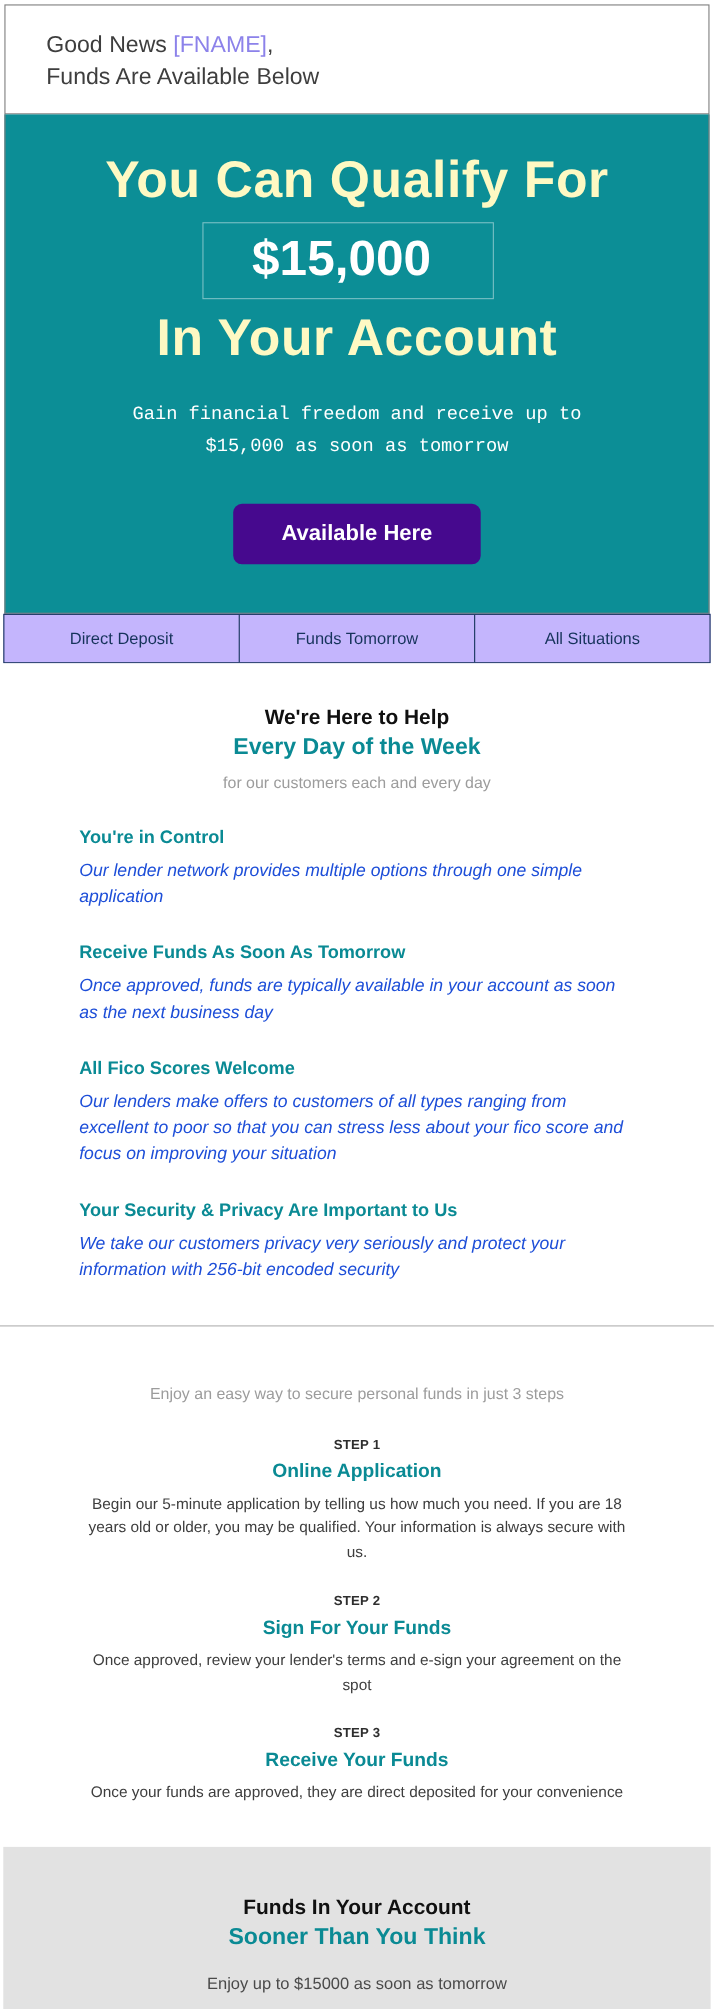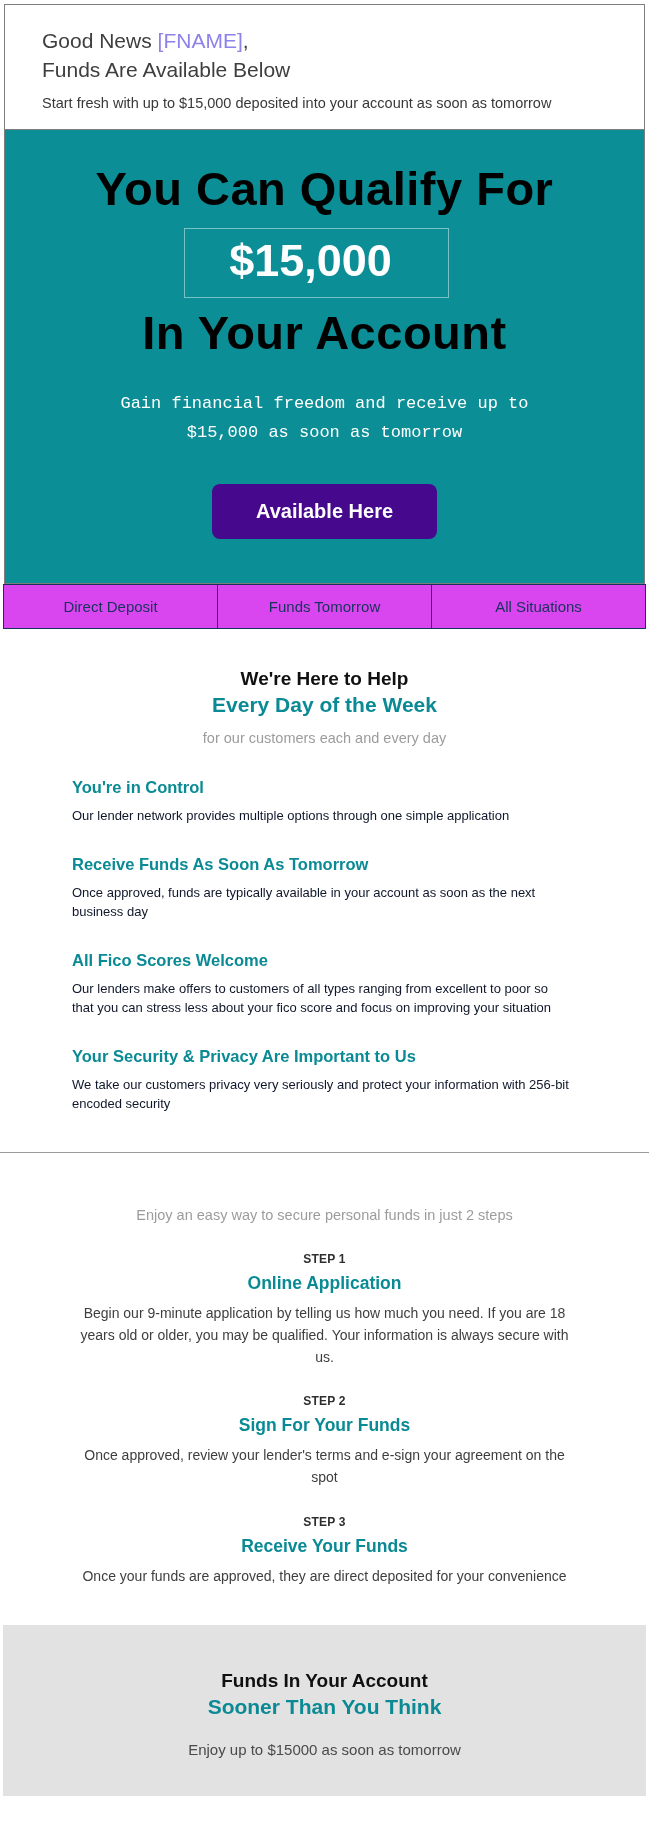--- a/index.html
+++ b/index.html
@@ -34,21 +34,21 @@
   .hero {
     margin: 0 4px;
     background: #0c8e96;
     border-left: 1px solid #7e7e7e;
     border-right: 1px solid #7e7e7e;
     border-bottom: 1px solid #7e7e7e;
     text-align: center;
     padding: 32px 10px 0 10px;
   }
   .hero-title {
-    color: #000000;
+    color: #fef9c3;
     font-size: 47px;
     font-weight: bold;
     line-height: 1.15;
     letter-spacing: 0.5px;
   }
   .amount-box {
     display: inline-block;
     border: 1px solid rgba(255,255,255,0.45);
     padding: 6px 56px 10px 44px;
     margin: 12px 16px 8px 0;
@@ -75,21 +75,21 @@
     margin: 36px 0 44px 0;
     text-decoration: none;
     cursor: pointer;
     font-weight: bold;
   }
 
   
   .tab-bar {
     margin: 0 3px;
     display: flex;
-    background: #d946ef;
+    background: #c4b5fd;
     border: 1px solid #16335b;
   }
   .tab {
     flex: 1;
     text-align: center;
     padding: 13px 0;
     color: #16335b;
     font-size: 15px;
     border-right: 1px solid #16335b;
   }
@@ -119,25 +119,26 @@
     margin-top: 9px;
   }
   .feature { padding: 0 72px 0 72px; margin-top: 29px; }
   .feature h3 {
     color: #0a8a94;
     font-size: 16.5px;
     font-weight: bold;
     margin: 0 0 9px 0;
   }
   .feature p {
-    color: #0f172a;
-    font-size: 13px;
+    color: #1d4ed8;
+    font-size: 16px;
     line-height: 1.5;
     margin: 0;
     max-width: 500px;
+    font-style: italic;
   }
 
   
   .divider {
     border: none;
     border-top: 1px solid #9a9a9a;
     margin: 38px 0 0 0;
   }
 
   
@@ -175,21 +176,20 @@
 </head>
 <body>
 
 <div class="email">
 
   <div class="header-card">
     <div class="greeting">
       <span>Good News </span><span class="fname">[FNAME]</span><span>,</span>
     </div>
     <div class="greeting">Funds Are Available Below</div>
-    <div class="header-tagline">Start fresh with up to $15,000 deposited into your account as soon as tomorrow</div>
   </div>
 
   <div class="hero">
     <div class="hero-title">You Can Qualify For</div>
     <div class="amount-box">
       <span class="amount">$15,000</span>
     </div>
     <div class="hero-title">In Your Account</div>
     <div class="hero-sub">
       <div>Gain financial freedom and receive up to</div>
@@ -227,26 +227,26 @@
     </div>
     <div class="feature">
       <h3>Your Security &amp; Privacy Are Important to Us</h3>
       <p>We take our customers privacy very seriously and protect your information with 256-bit encoded security</p>
     </div>
   </div>
 
   <hr class="divider">
 
   <div class="steps">
-    <div class="center-sub">Enjoy an easy way to secure personal funds in just 2 steps</div>
+    <div class="center-sub">Enjoy an easy way to secure personal funds in just 3 steps</div>
 
     <div class="step">
       <div class="step-label">STEP 1</div>
       <h3>Online Application</h3>
-      <p>Begin our 9-minute application by telling us how much you need. If you are 18 years old or older, you may be qualified. Your information is always secure with us.</p>
+      <p>Begin our 5-minute application by telling us how much you need. If you are 18 years old or older, you may be qualified. Your information is always secure with us.</p>
     </div>
     <div class="step">
       <div class="step-label">STEP 2</div>
       <h3>Sign For Your Funds</h3>
       <p>Once approved, review your lender's terms and e-sign your agreement on the spot</p>
     </div>
     <div class="step">
       <div class="step-label">STEP 3</div>
       <h3>Receive Your Funds</h3>
       <p>Once your funds are approved, they are direct deposited for your convenience</p>

